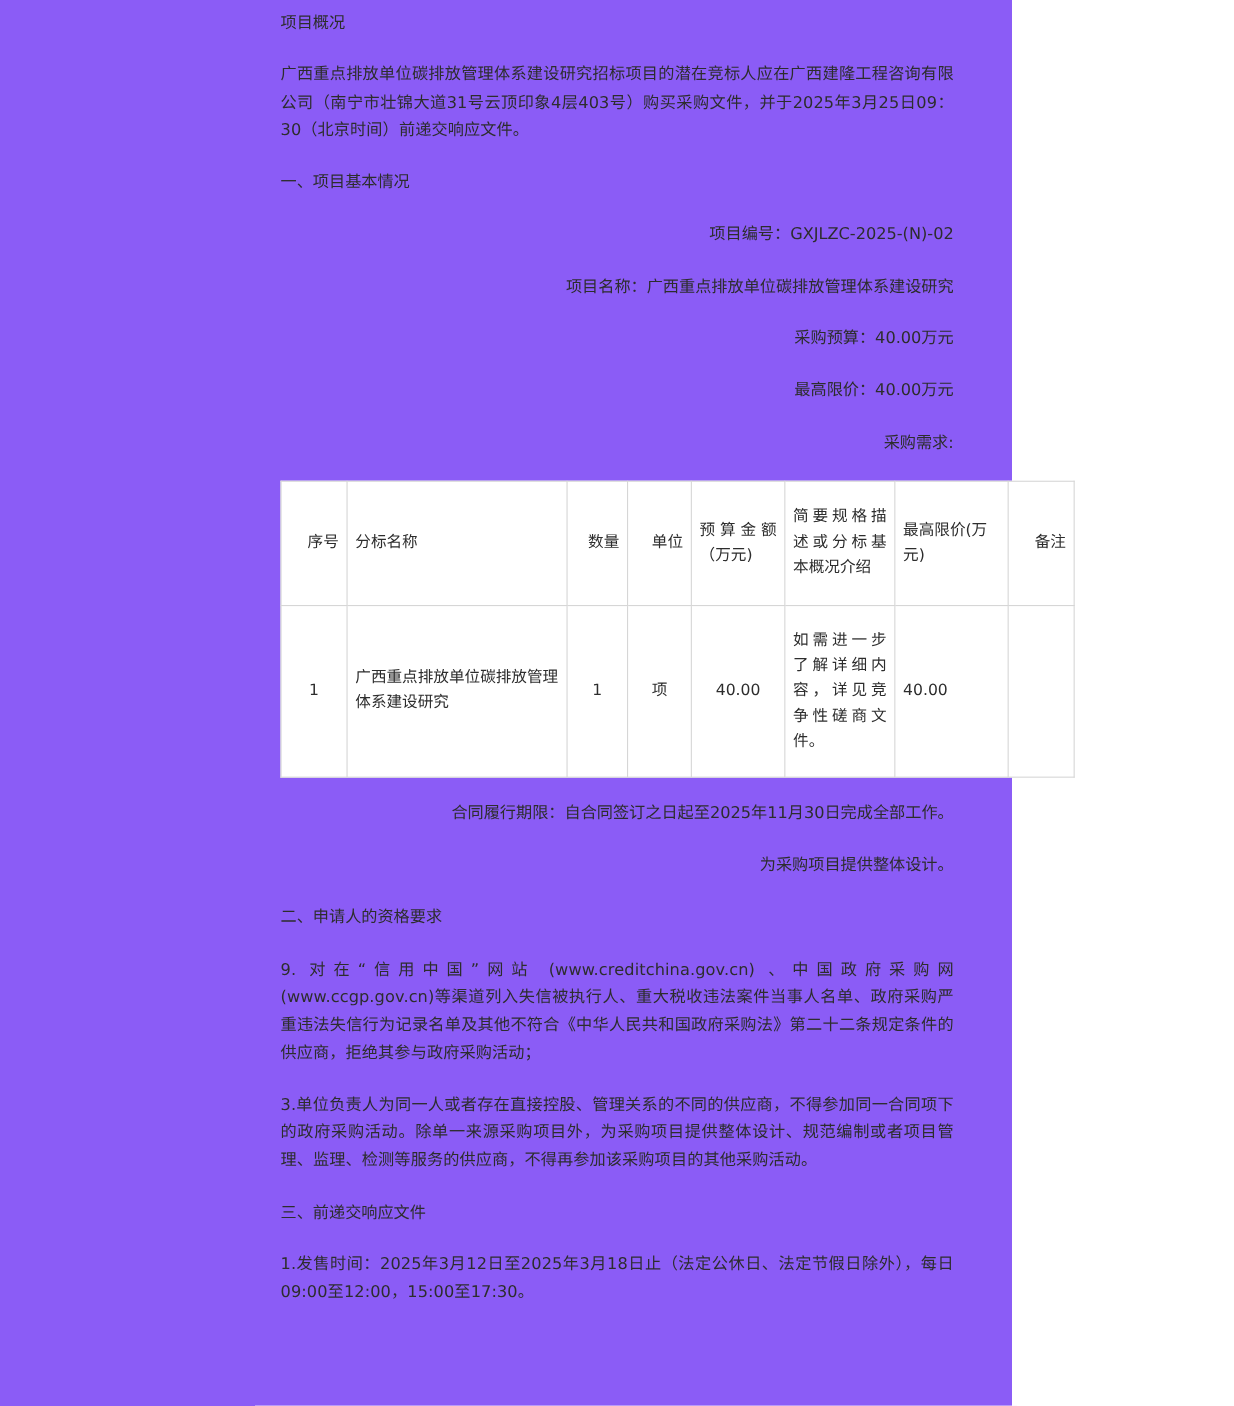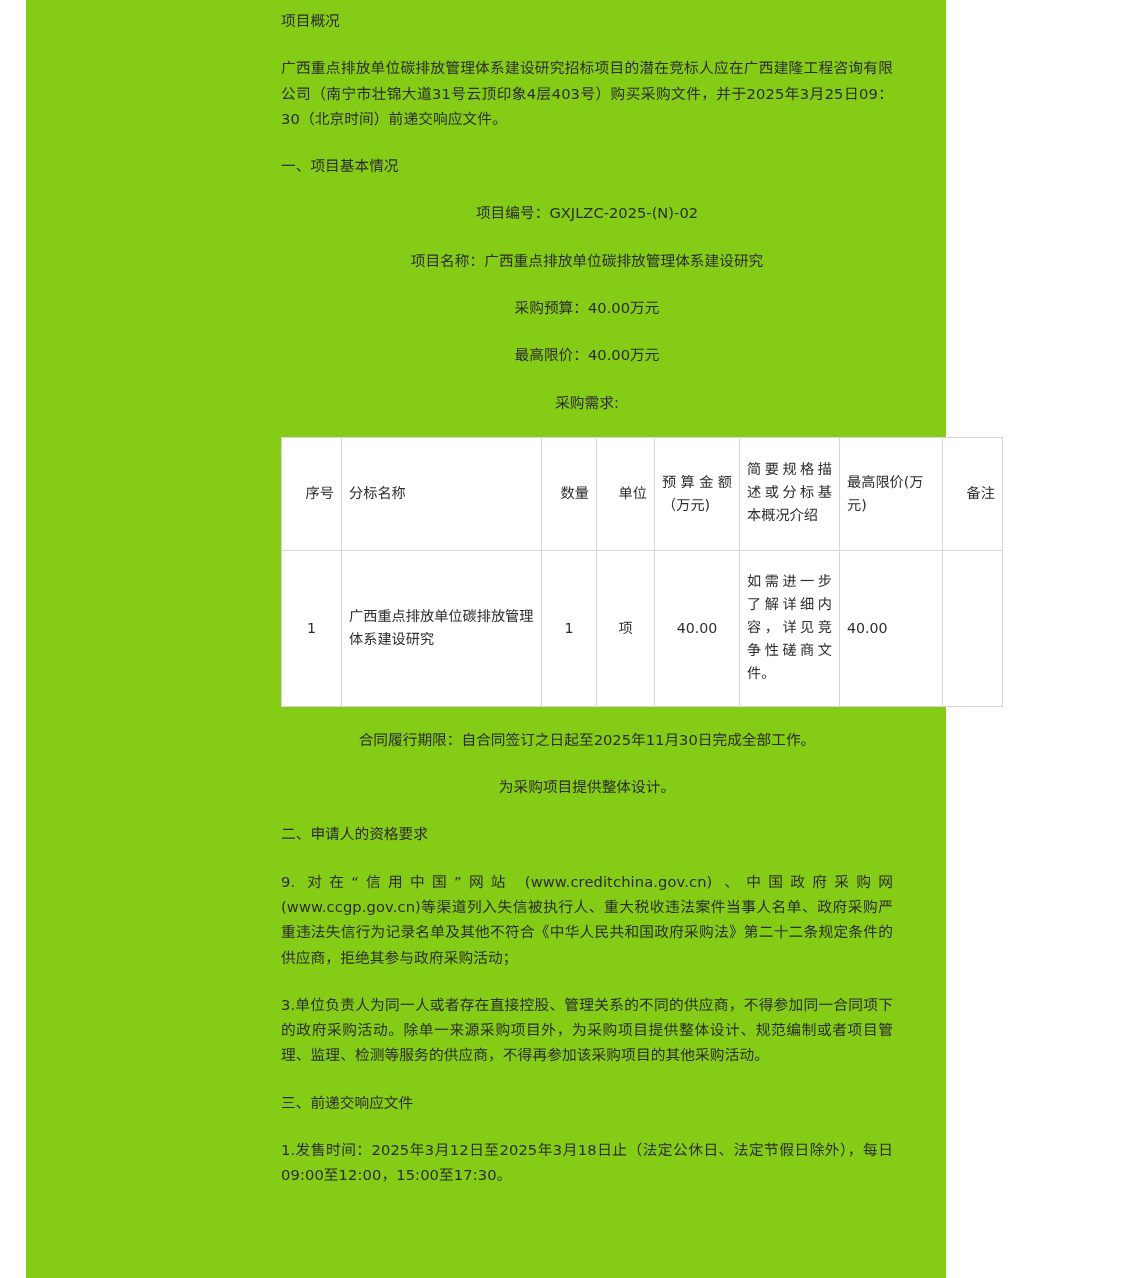--- a/index.html
+++ b/index.html
@@ -12,23 +12,22 @@
     width: 1122px;
     height: 1278px;
     font-family: "DejaVu Sans", "Liberation Sans", sans-serif;
     color: #2b2b2b;
     overflow: hidden;
   }
   .page {
     position: relative;
     width: 920px;
     min-height: 1278px;
-    background: #84cc16;
+    background: #8b5cf6;
     box-sizing: border-box;
-    margin-left: 26px;
   }
   .content {
     position: absolute;
     left: 255px;
     top: 8px;
     width: 612px;
   }
   .para {
     font-size: 14.7px;
     line-height: 1.72;
@@ -43,21 +42,21 @@
     line-height: 1.72;
     margin: 0 0 22px 0;
     color: #2d2d2d;
     text-align: left;
   }
   .label-line {
     font-size: 14.7px;
     line-height: 1.72;
     margin: 0 0 22px 0;
     color: #2d2d2d;
-    text-align: center;
+    text-align: right;
   }
 
   table.req-table {
     border-collapse: collapse;
     width: 612px;
     margin: 0 0 20px 0;
     table-layout: fixed;
     background: #ffffff;
   }
   table.req-table td,
@@ -75,21 +74,21 @@
     height: 100px;
   }
   table.req-table tbody td {
     height: 143px;
   }
   .col-seq    { width: 45px;  text-align: center; }
   .col-name   { width: 185px; text-align: left; }
   .col-qty    { width: 40px;  text-align: center; }
   .col-unit   { width: 43px;  text-align: center; }
   .col-budget { width: 70px;  text-align: center; }
-  .col-desc   { width: 85px;  text-align: justify; text-justify: inter-ideograph; font-family: Liberation Mono, monospace; }
+  .col-desc   { width: 85px;  text-align: justify; text-justify: inter-ideograph; }
   .col-max    { width: 88px;  text-align: left; }
   .col-note   { width: 45px;  text-align: center; }
 
   .cell-just {
     text-align: justify;
     text-justify: inter-ideograph;
   }
   .cell-center { text-align: center; }
   .cell-left { text-align: left; }
   .hdr-two-char {

